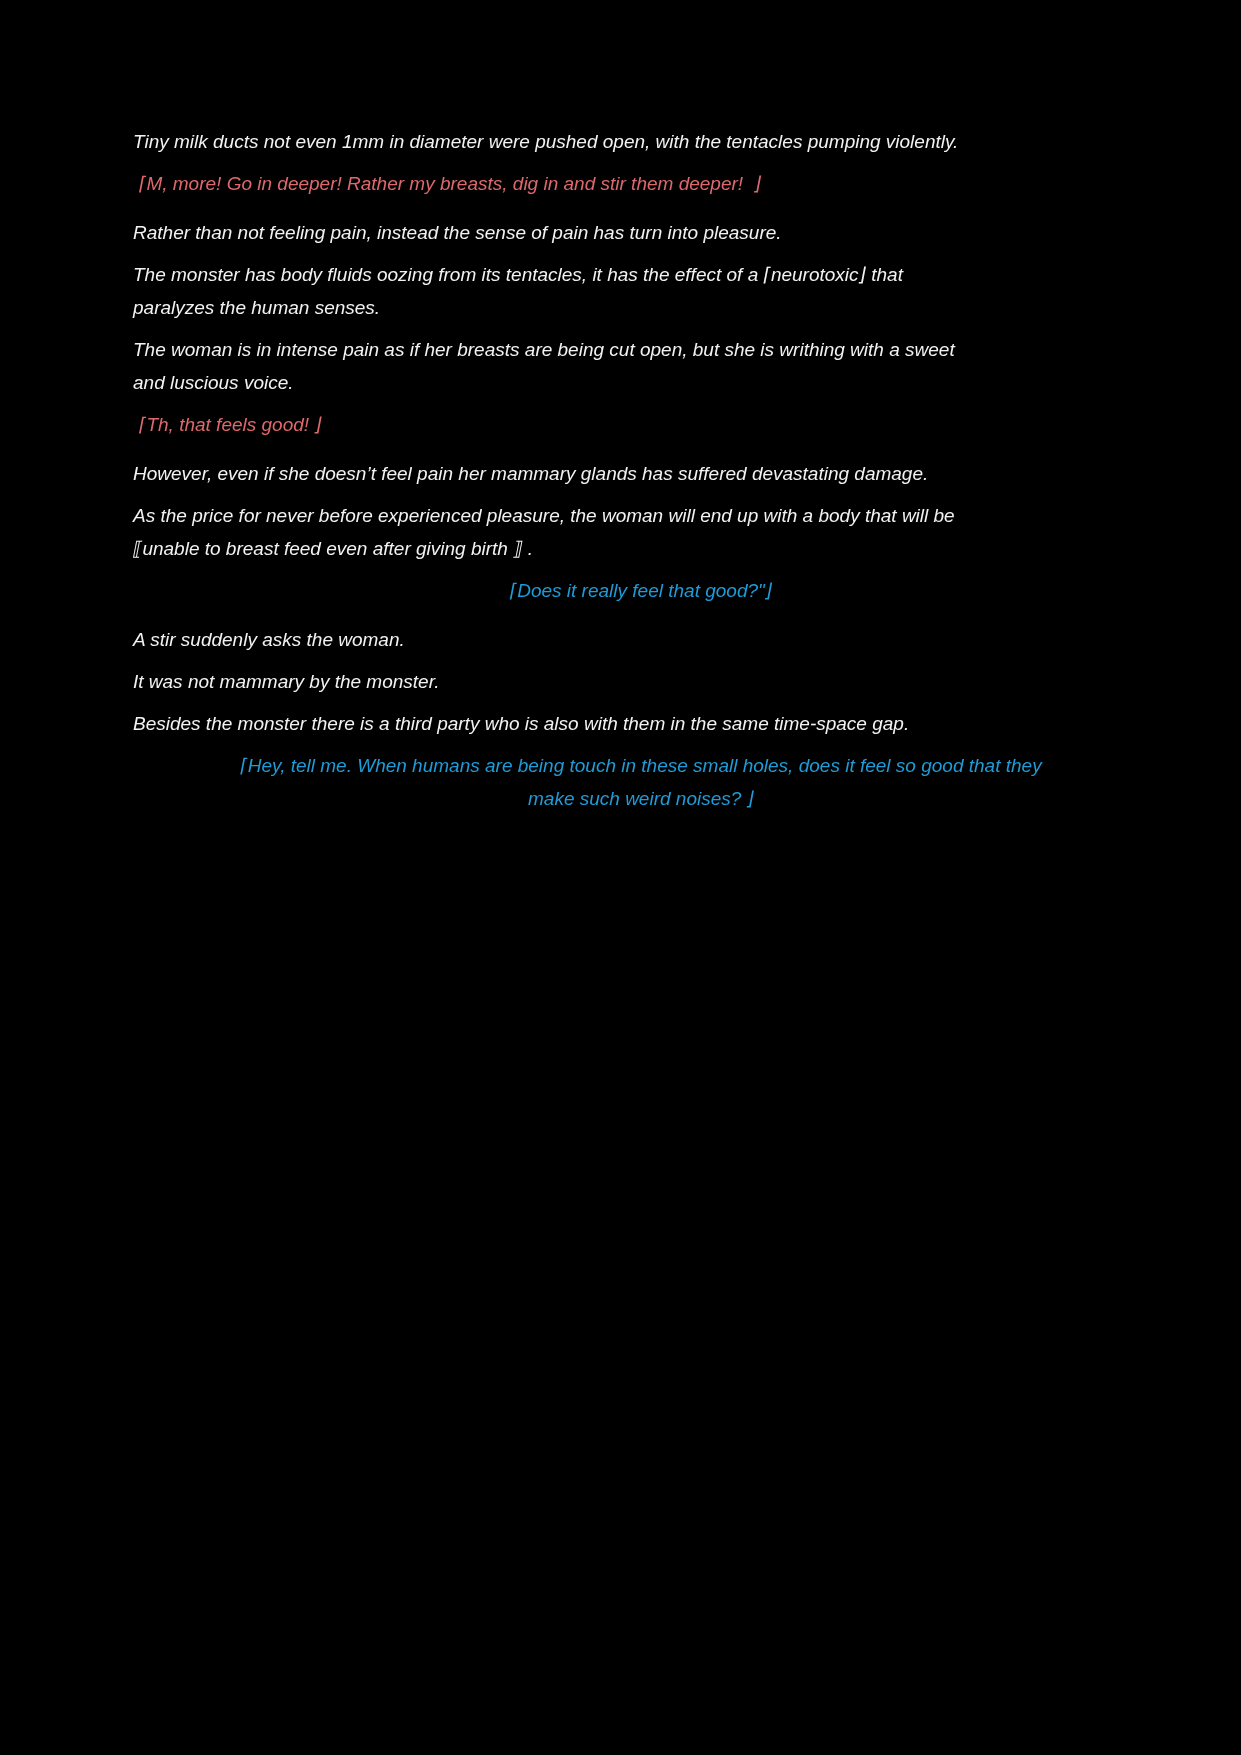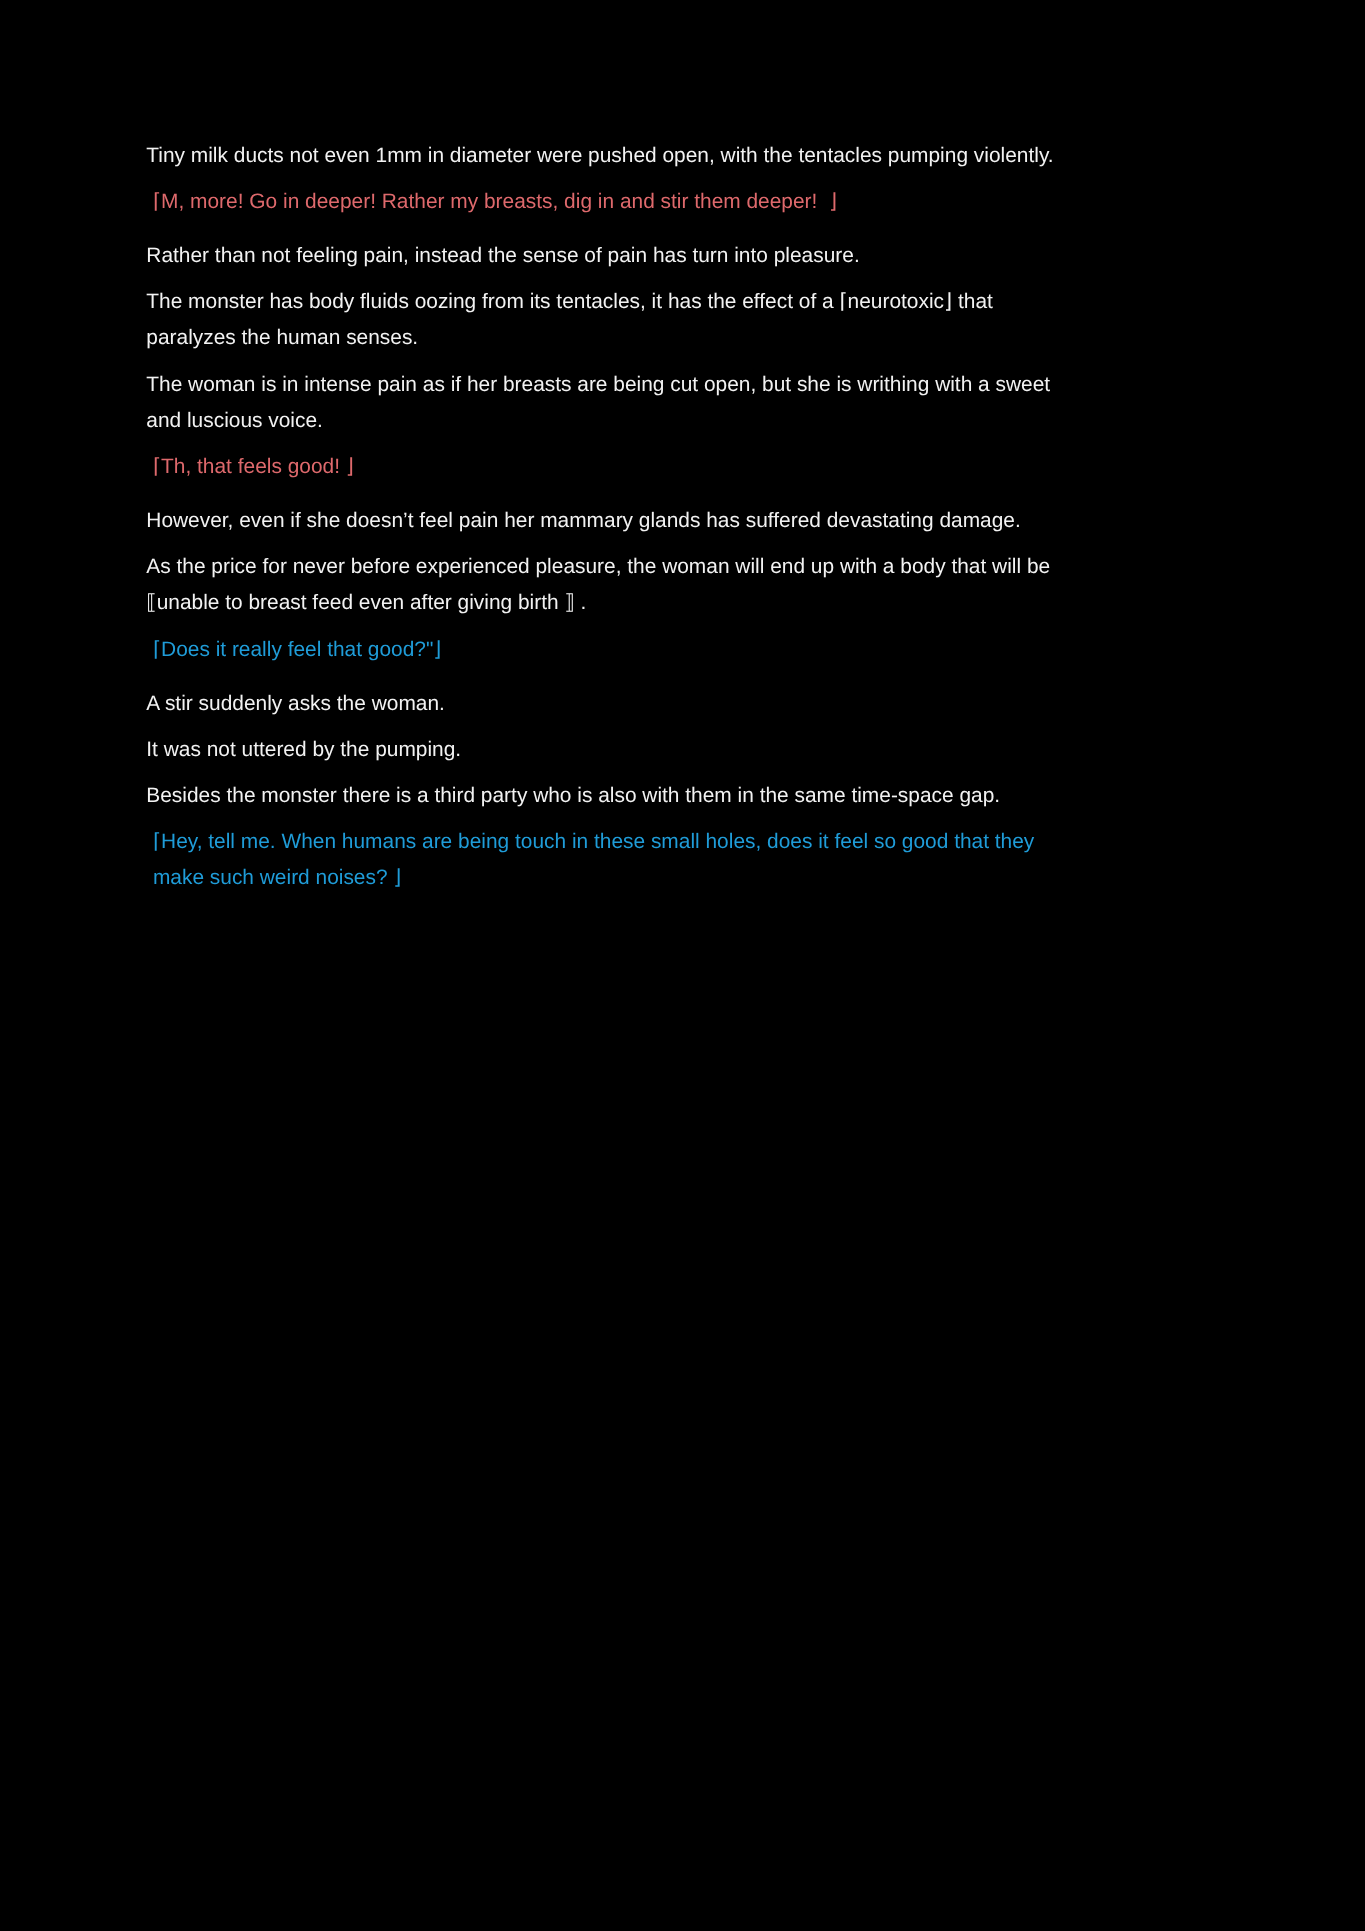--- a/index.html
+++ b/index.html
@@ -7,55 +7,56 @@
     padding: 0;
     background: #000000;
   }
   .page {
     position: relative;
     width: 1241px;
     height: 1483px;
     background: var(--page-bg, #000000);
     overflow: hidden;
     font-family: "Liberation Sans", "DejaVu Sans", sans-serif;
+    font-style: italic;
   }
   .content {
     padding: 125px 95px 0 133px;
     max-width: 1010px;
     font-size: 19px;
     line-height: 33px;
     color: var(--text-color, #f2f2f2);
   }
   p.para {
     margin: 0 0 9px 0;
     white-space: pre-wrap;
   }
   p.speech_red, p.speech_blue {
     margin: 7px 0 16px 0;
     padding-left: 6px;
   }
   p.speech_red  { color: var(--speech-red,  #de696c); }
-  p.speech_blue { color: var(--speech-blue, #1f9cd8); }
+  p.speech_blue { color: var(--speech-blue, #1f9cd8); text-align: center; }
 </style>
 </head>
 <body>
 
 <div class="page">
   <div class="content">
       <p class="para narration">Tiny milk ducts not even 1mm in diameter were pushed open, with the tentacles pumping violently.</p>
       <p class="para speech_red">⌈M, more! Go in deeper! Rather my breasts, dig in and stir them deeper!  ⌋</p>
       <p class="para narration">Rather than not feeling pain, instead the sense of pain has turn into pleasure.</p>
       <p class="para narration">The monster has body fluids oozing from its tentacles, it has the effect of a ⌈neurotoxic⌋ that
 paralyzes the human senses.</p>
       <p class="para narration">The woman is in intense pain as if her breasts are being cut open, but she is writhing with a sweet
 and luscious voice.</p>
       <p class="para speech_red">⌈Th, that feels good! ⌋</p>
       <p class="para narration">However, even if she doesn’t feel pain her mammary glands has suffered devastating damage.</p>
       <p class="para narration">As the price for never before experienced pleasure, the woman will end up with a body that will be
 ⟦unable to breast feed even after giving birth ⟧ .</p>
       <p class="para speech_blue">⌈Does it really feel that good?"⌋</p>
       <p class="para narration">A stir suddenly asks the woman.</p>
-      <p class="para narration">It was not uttered by the pumping.</p>
+      <p class="para narration">It was not mammary by the monster.</p>
       <p class="para narration">Besides the monster there is a third party who is also with them in the same time-space gap.</p>
       <p class="para speech_blue">⌈Hey, tell me. When humans are being touch in these small holes, does it feel so good that they
 make such weird noises? ⌋</p>
     </div>
 </div>
 
 </body></html>

